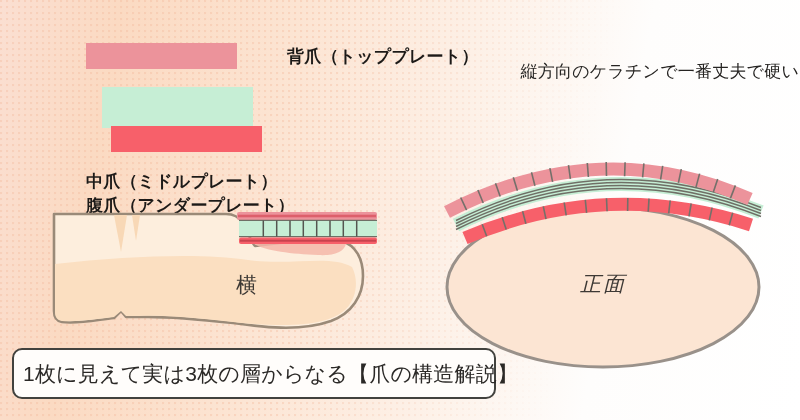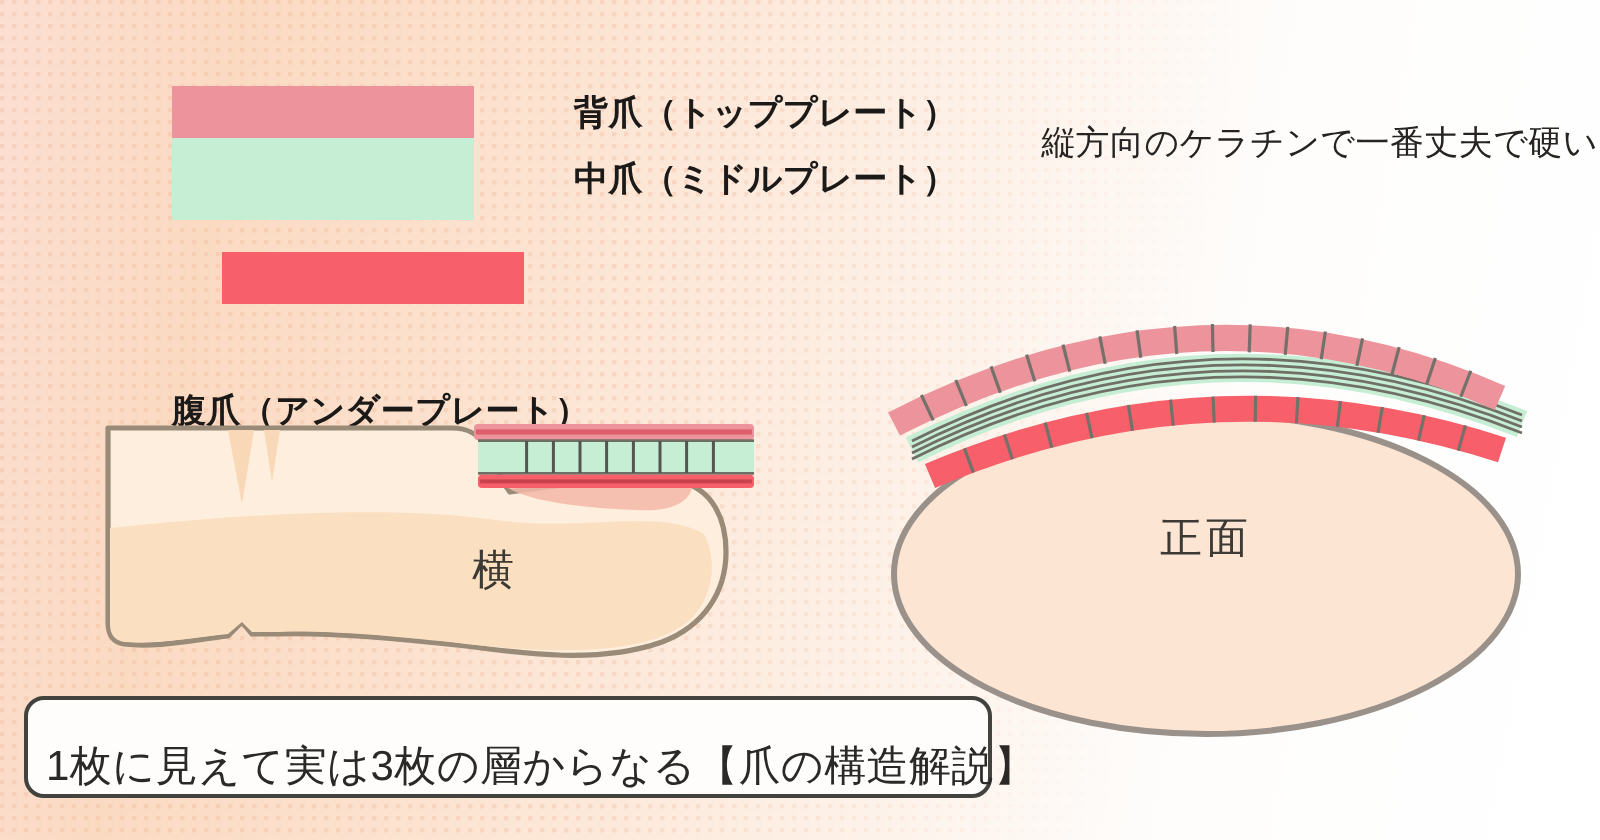--- a/index.html
+++ b/index.html
@@ -11,35 +11,35 @@
   .stage::before{
     content:"";position:absolute;inset:0;pointer-events:none;
     background-image:radial-gradient(circle at 1px 1px, rgba(243,182,152,.35) 1px, transparent 1.6px);
     background-size:6px 6px;
     -webkit-mask-image:linear-gradient(100deg,#000 0%,#000 40%,transparent 72%);
     mask-image:linear-gradient(100deg,#000 0%,#000 40%,transparent 72%);
   }
   .legend-row{position:absolute;left:86px;display:flex;align-items:center;gap:42px;}
   .legend-row .sw{width:151px;height:100%;flex:0 0 auto;margin-right:8px;}
   .row-top{top:43px;height:26px;}
-  .row-mid{top:69px;height:41px;}
+  .row-mid{top:87px;height:41px;flex-direction:column;}
   .row-under{top:126px;height:26px;flex-direction:column;}
   .sw-top{background:var(--c-top-plate);}
   .sw-mid{background:var(--c-middle-plate);}
   .sw-under{background:var(--c-under-plate);}
   .legend-row .lab{font-weight:bold;font-size:17px;color:#1c1a18;white-space:nowrap;letter-spacing:.2px;}
   .legend-row .desc{font-size:17px;color:#262422;white-space:nowrap;letter-spacing:.2px;margin-top:31px;}
   .diagram-svg{position:absolute;left:0;top:0;width:800px;height:420px;}
   .view-label{position:absolute;font-size:21px;color:#3d3935;letter-spacing:2px;}
   .label-side{left:236px;top:271px;}
-  .label-front{left:580px;top:255px;}
+  .label-front{left:580px;top:270px;font-style:italic;}
   .caption-box{
     position:absolute;left:12px;top:348px;width:462px;height:47px;
     background:#fffdfb;border:2px solid var(--c-caption-border);border-radius:10px;
-    display:flex;align-items:flex-end;padding:0 9px;
+    display:flex;align-items:center;padding:0 9px;
   }
   .caption-box .txt{font-size:21px;color:#2b2927;white-space:nowrap;letter-spacing:.2px;}
 </style>
 </head>
 <body>
 
 <div class="stage">
 
   <div class="legend-row row-top">
     <div class="sw sw-top"></div>

